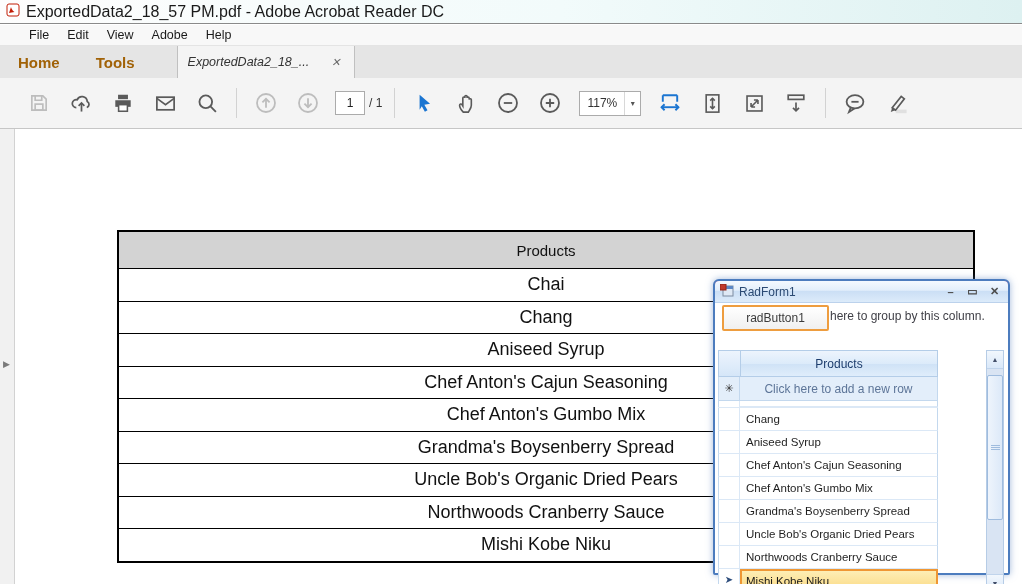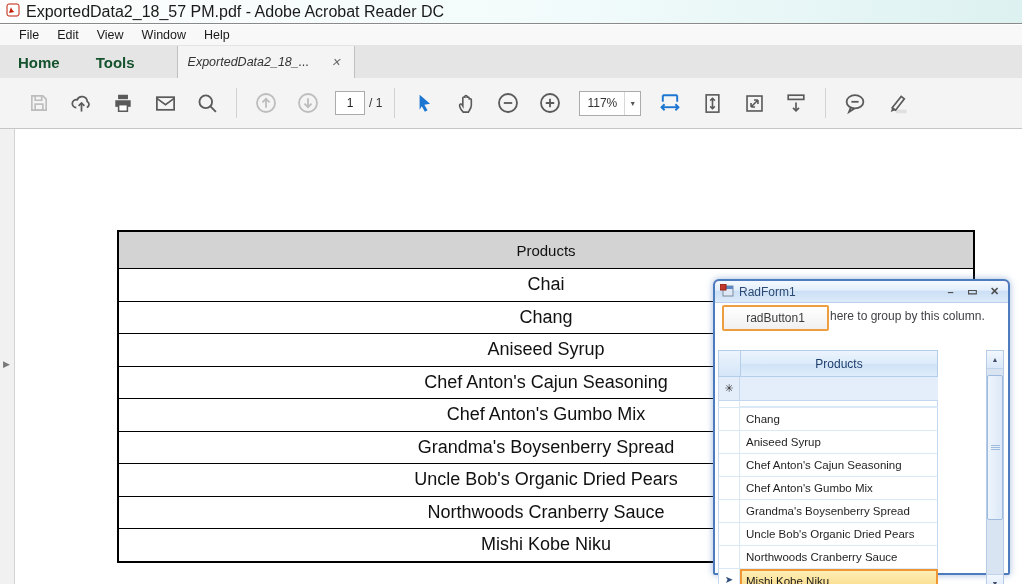--- a/index.html
+++ b/index.html
@@ -12,29 +12,29 @@
   
   .titlebar {
     position:absolute; left:0; top:0; width:1022px; height:24px;
     background:linear-gradient(90deg,#fdfdfd 0%,#f2fbfb 55%,#ddf1f1 100%);
     border-bottom:1px solid #8a8a8a;
     display:flex; align-items:center; padding-left:6px; gap:6px;
   }
   .titlebar .title { font-size:16px; color:#1a1a1a; }
   .menubar {
     position:absolute; left:0; top:25px; width:1022px; height:21px;
-    background:#f8f8f8; display:flex; align-items:center; padding-left:10px;
+    background:#f8f8f8; display:flex; align-items:center; padding-left:20px;
     border-bottom:1px solid #e4e4e4;
   }
   .menubar .menu-item { font-size:12.5px; color:#1a1a1a; padding:2px 9px; cursor:default; }
   .tabbar {
     position:absolute; left:0; top:46px; width:1022px; height:32px;
     background:#e5e5e5; display:flex; align-items:stretch;
   }
-  .shortcut { font-size:15px; font-weight:bold; color:#14532d;
+  .shortcut { font-size:15px; font-weight:bold; color:#a16207;
     display:flex; align-items:center; padding:0 18px; }
   .doc-tab {
     margin-left:24px; width:178px; background:#f4f4f4;
     border-left:1px solid #c0c0c0; border-right:1px solid #c0c0c0;
     display:flex; align-items:center; justify-content:space-between; padding:0 10px;font-style:italic;
   }
   .doc-tab .doc-tab-label { font-size:12.5px; color:#333; white-space:nowrap; overflow:hidden; }
   .doc-tab .tab-close { font-size:11px; color:#6a6a6a; padding:2px 3px; }
   .toolbar {
     position:absolute; left:0; top:78px; width:1022px; height:51px;
@@ -174,21 +174,21 @@
           <path d="M3 10c1-2.5 2-6 2-6s.6 3 3.5 5c-2 .3-4 .6-5.5 1z" fill="#c11e07"></path>
         </svg>
     </span>
     <span class="title">ExportedData2_18_57 PM.pdf - Adobe Acrobat Reader DC</span>
   </div>
 
   <div class="menubar">
     <span class="menu-item">File</span>
     <span class="menu-item">Edit</span>
     <span class="menu-item">View</span>
-    <span class="menu-item">Window</span>
+    <span class="menu-item">Adobe</span>
     <span class="menu-item">Help</span>
   </div>
 
   <div class="tabbar">
     <span class="shortcut">Home</span>
     <span class="shortcut">Tools</span>
     <div class="doc-tab">
       <span class="doc-tab-label">ExportedData2_18_...</span>
       <span class="tab-close">✕</span>
     </div>
@@ -353,20 +353,21 @@
       <span class="group-panel-text">here to group by this column.</span>
       <button class="rad-button">radButton1</button>
 
       <div class="rgrid">
         <div class="rg-header">
           <div class="rg-corner"></div>
           <div class="rg-colheader">Products</div>
         </div>
         <div class="rg-addrow">
           <div class="rg-rowheader">✳</div>
+          <div class="rg-addcell">Click here to add a new row</div>
         </div>
         <div class="rg-sliver">
           <div class="rg-rowheader"></div>
           <div class="rg-cell"></div>
         </div>
         <div class="rg-row">
           <div class="rg-rowheader"></div>
           <div class="rg-cell">Chang</div>
         </div>
         <div class="rg-row">

